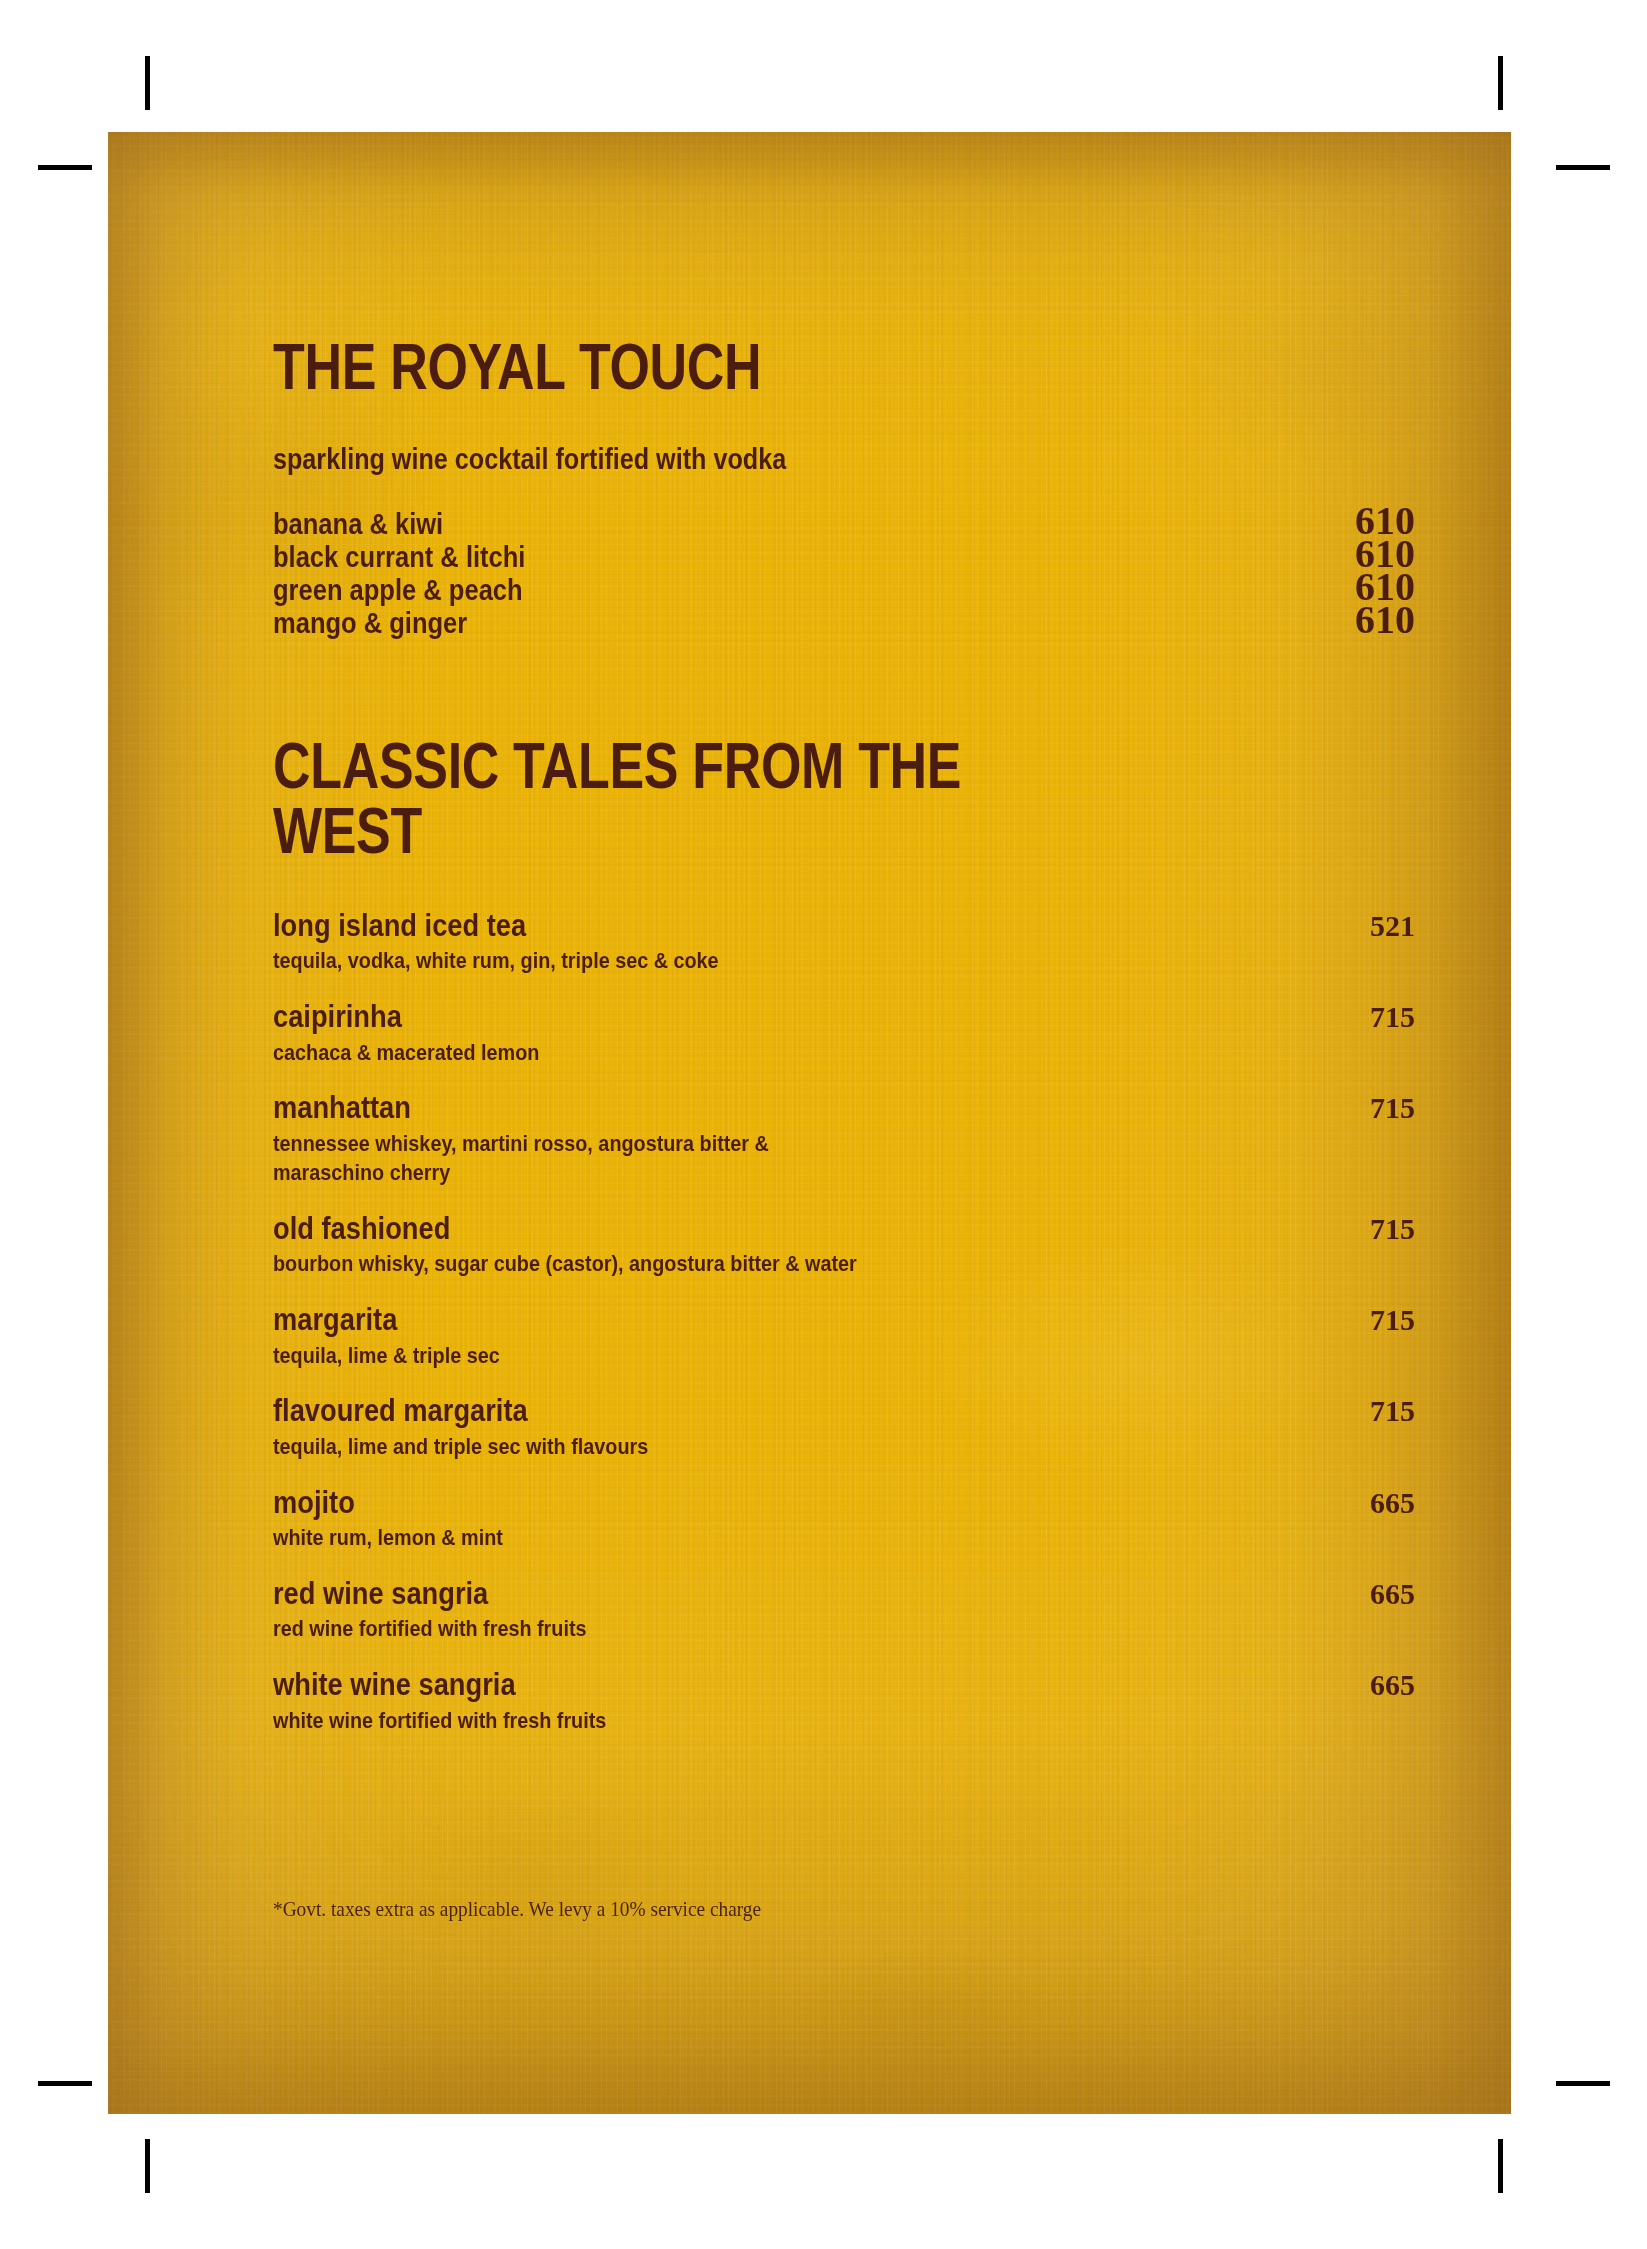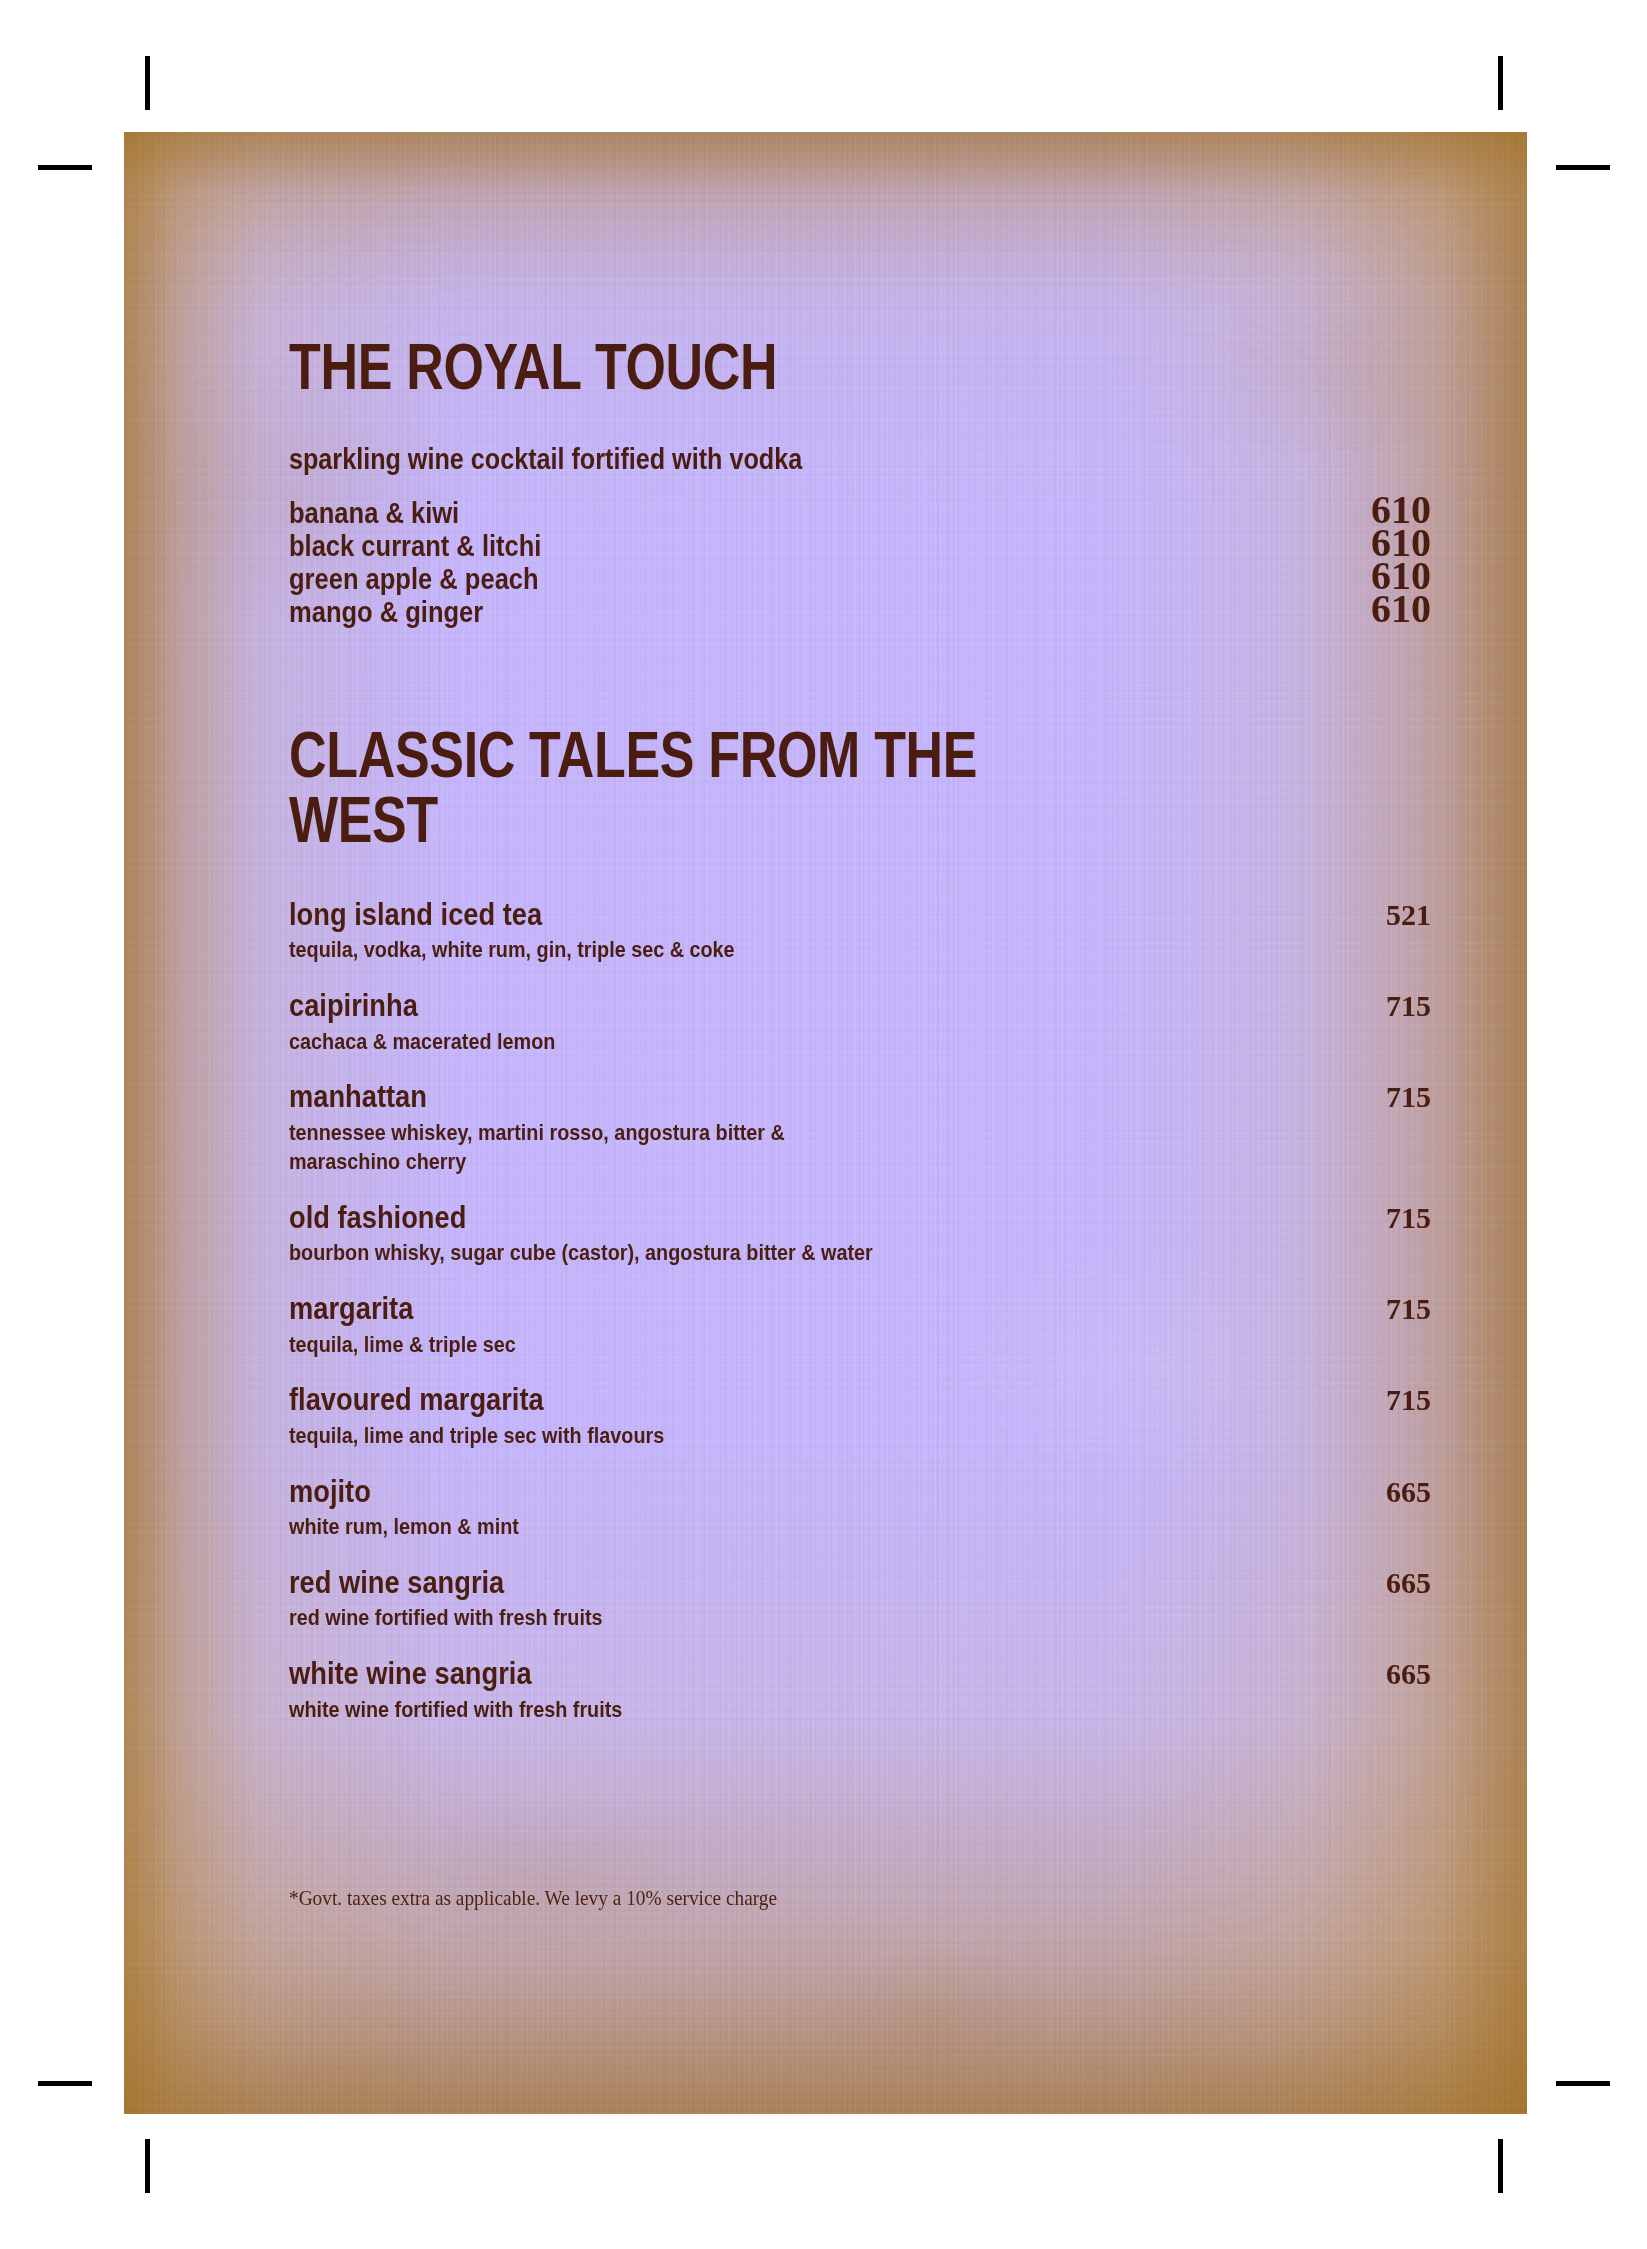--- a/index.html
+++ b/index.html
@@ -28,26 +28,26 @@
   .cm-tr-v { left: 1498px; top: 56px; }
   .cm-tr-h { left: 1556px; top: 165px; }
   .cm-bl-v { left: 145px;  top: 2139px; }
   .cm-bl-h { left: 38px;   top: 2081px; }
   .cm-br-v { left: 1498px; top: 2139px; }
   .cm-br-h { left: 1556px; top: 2081px; }
 
   
   #page {
     position: absolute;
-    left: 124px;
+    left: 108px;
     top: 132px;
     width: 1403px;
     height: 1982px;
     overflow: hidden;
-    background-color: #c4b5fd;
+    background-color: #eab308;
   }
 
   
   .tex {
     position: absolute;
     inset: 0;
     pointer-events: none;
   }
   .tex-base {
     background:
@@ -166,21 +166,21 @@
     font-size: 28.6px;
     line-height: 1.25;
     color: #4a1d10;
     transform: scaleX(0.88);
     transform-origin: left center;
     width: 113%;
     margin-top: 15px;
   }
 
   
-  .simple-list { margin-top: 15px; }
+  .simple-list { margin-top: 26px; }
   .simple-row {
     display: flex;
     align-items: baseline;
     justify-content: flex-start;
     height: 33px;
   }
   .simple-row .nm {
     font-family: "Liberation Sans Narrow", "Liberation Sans", sans-serif;
     font-weight: 700;
     font-size: 29px;

